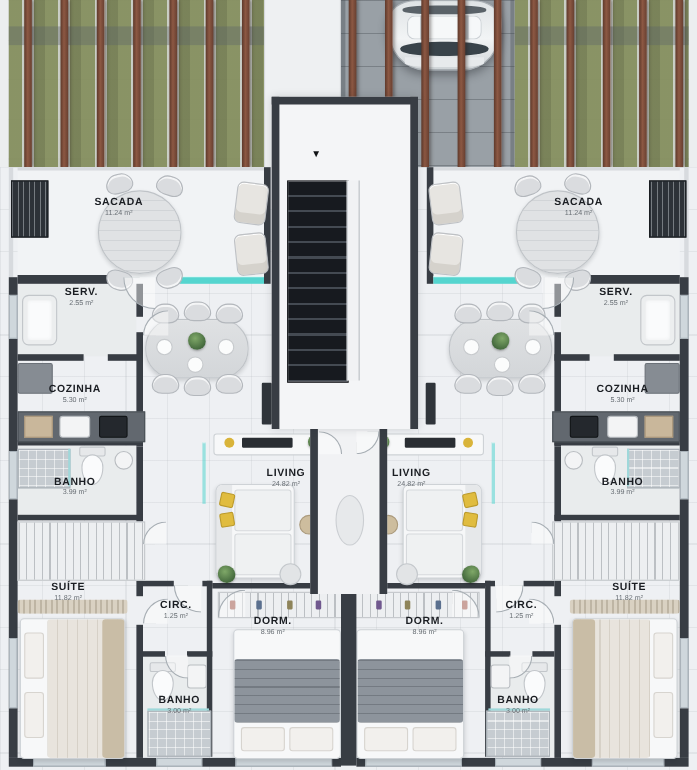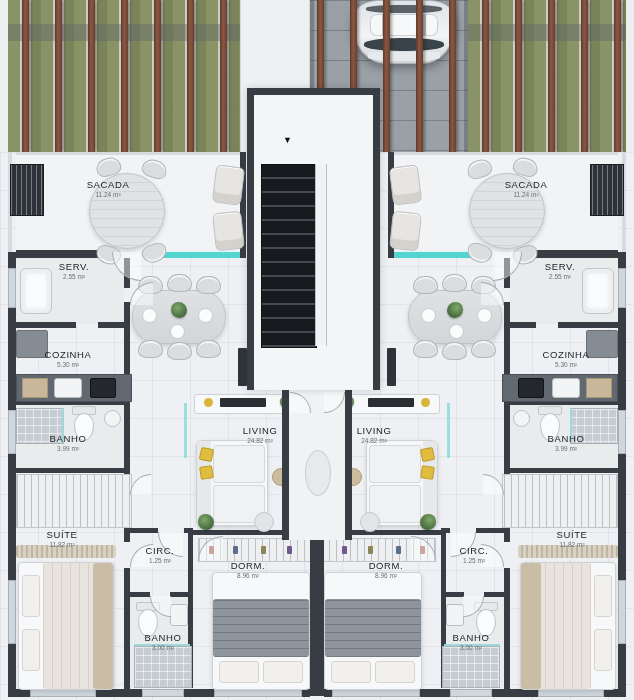--- a/index.html
+++ b/index.html
@@ -88,21 +88,21 @@
   .sofa-back{position:absolute;background:#e6e8ea;border-radius:5px 0 0 5px;}
   .cushion{position:absolute;background:#eff1f2;border:1px solid #d6d9dc;border-radius:3px;}
   .ypillow{position:absolute;background:#e0bc3f;border:1px solid #bb9a2b;border-radius:2px;}
   .console{position:absolute;background:#f7f8f9;border:1px solid #ced2d6;border-radius:3px;}
   .tv{position:absolute;background:#2a2e33;border-radius:1px;}
   .dot{position:absolute;border-radius:50%;}
   .pouf{position:absolute;border-radius:50%;background:#e2e4e6;border:1px solid #c4c8cc;}
   .sidetbl{position:absolute;border-radius:50%;background:#cdbd9e;border:1px solid #ab9a7c;}
   
   .label{position:absolute;transform:translate(-50%,-50%);text-align:center;z-index:6;pointer-events:none;}
-  .rname{font-size:9.5px;font-weight:400;color:#1a1d22;letter-spacing:.6px;white-space:nowrap;}
+  .rname{font-size:9.5px;font-weight:700;color:#1a1d22;letter-spacing:.6px;white-space:nowrap;}
   .rarea{font-size:6.5px;color:#6a7076;margin-top:1px;white-space:nowrap;}
   
   #shaft{position:absolute;left:247px;top:88px;width:133px;height:302px;background:#f4f5f7;
          box-shadow:0 0 8px rgba(30,34,40,.18);}
   .stairs{position:absolute;left:14px;top:76px;width:54px;height:182px;border:1px solid #0e1013;
           background:repeating-linear-gradient(180deg,#171a1f 0 12px,#444a52 12px 14px);}
   .stringer{position:absolute;left:68px;top:76px;width:12px;height:182px;background:#f1f2f4;
             box-shadow:inset 1px 0 0 #b9bec3, inset -1px 0 0 #b9bec3;}
   .down-arrow{position:absolute;font-size:9px;color:#101215;line-height:1;}
   #corridor{position:absolute;left:282px;top:390px;width:70px;height:150px;background:#f1f2f4;}

